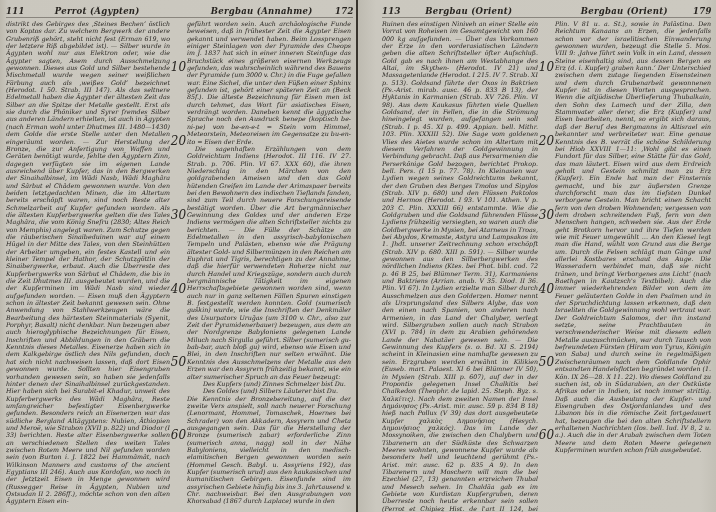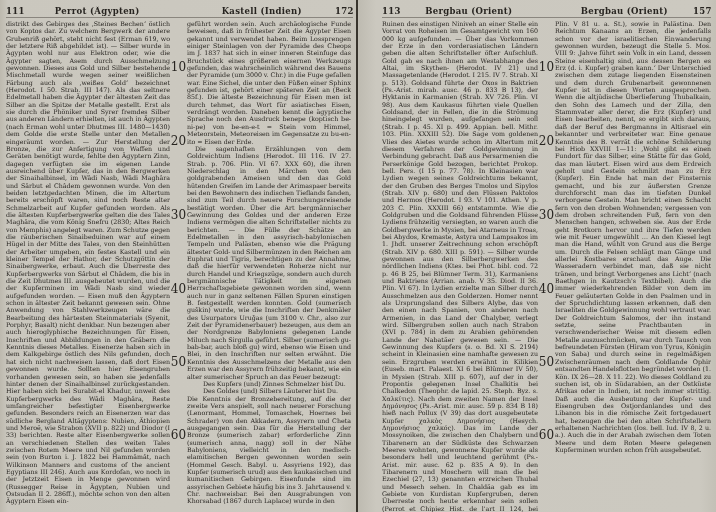--- a/index.html
+++ b/index.html
@@ -3,21 +3,21 @@
 <meta charset="utf-8">
 <style>
   html,body{margin:0;padding:0;}
   body{width:716px;height:512px;overflow:hidden;background:#a9a59b;}
   .scan{
     position:relative;width:716px;height:512px;overflow:hidden;
     background:linear-gradient(90deg,#bdb9ae 0,#cac7be 8px,#ccc9c0 340px,#c5c2b8 356px,#bfbcb2 360px,#cbc8bf 376px,#ccc9c0 700px,#c3c0b6 716px);
     font-family:"DejaVu Serif","Liberation Serif",serif;
     color:#272420;
   }
-  .page{position:absolute;top:0;width:358px;height:512px;box-sizing:border-box;padding:4px 5px 0 6px;}
+  .page{position:absolute;top:0;width:358px;height:512px;box-sizing:border-box;padding:4px 5px 0 6px;font-style:italic;}
   .page-left{left:0;}
   .page-right{left:358px;padding-left:24px;}
   .page-divider{position:absolute;left:356px;top:0;width:2px;height:512px;background:#38342c;z-index:3;}
   .page-header{
     display:grid;grid-template-columns:18px 1fr 18px 1fr 18px;align-items:end;
     height:12px;margin-bottom:2px;padding-bottom:1px;
     border-bottom:1px solid rgba(40,36,30,.4);
     font-weight:bold;font-size:8.5px;letter-spacing:.3px;white-space:nowrap;
   }
   .col-num{text-align:left;}
@@ -40,21 +40,21 @@
 </head>
 <body>
 
 <div class="scan">
 
   <div class="page page-left">
     <div class="page-header">
       <span class="col-num">111</span>
       <span class="running-head">Perrot (Ägypten)</span>
       <span></span>
-      <span class="running-head">Kastell (Indien)</span>
+      <span class="running-head">Bergbau (Annahme)</span>
       <span class="col-num outer-right">172</span>
     </div>
     <div class="columns">
       <div class="textcol">
         <p>distrikt des Gebirges des ‚Steines Bechen‘ östlich von Koptos dar. Zu welchem Bergwerk der andere Grubenriß gehört, steht nicht fest (Erman 619, wo der letztere Riß abgebildet ist). — Silber wurde in Ägypten wohl nur aus Elektron oder, wie die Ägypter sagten, Asem durch Ausschmelzung gewonnen. Dieses aus Gold und Silber bestehende Mischmetall wurde wegen seiner weißlichen Färbung auch als ‚weißes Gold‘ bezeichnet (Herodot. I 50. Strab. III 147). Als das seltnere Edelmetall haben die Ägypter der ältesten Zeit das Silber an die Spitze der Metalle gestellt. Erst als sie durch die Phöniker und Syrer fremdes Silber aus anderen Ländern erhielten, ist auch in Ägypten (nach Erman wohl unter Dhutmes III. 1480—1430) dem Golde die erste Stelle unter den Metallen eingeräumt worden. — Zur Herstellung der Bronze, die zur Anfertigung von Waffen und Geräten benötigt wurde, fehlte den Ägyptern Zinn, dagegen verfügten sie im eigenen Lande ausreichend über Kupfer, das in den Bergwerken der Sinaihalbinsel, im Wâdi Nasb, Wâdi Maghâra und Sârbut el Châdem gewonnen wurde. Von den beiden letztgedachten Minen, die im Altertum bereits erschöpft waren, sind noch Reste alter Schmelzarbeit auf Kupfer gefunden worden. Als die ältesten Kupferbergwerke gelten die des Tales Maghâra, die vom König Snefru (2830; Altes Reich von Memphis) angelegt waren. Zum Schutze gegen die räuberischen Sinaibeduinen war auf einem Hügel in der Mitte des Tales, von den Steinhütten der Arbeiter umgeben, ein festes Kastell und ein kleiner Tempel der Hathor, der Schutzgöttin der Sinaibergwerke, erbaut. Auch die Überreste des Kupferbergwerks von Sârbut el Châdem, die bis in die Zeit Dhutmes III. ausgebeutet wurden, und die der Kupferminen im Wâdi Nasb sind wieder aufgefunden worden. — Eisen muß den Ägyptern schon in ältester Zeit bekannt gewesen sein. Ohne Anwendung von Stahlwerkzeugen wäre die Bearbeitung des härtesten Steinmaterials (Syenit, Porphyr, Basalt) nicht denkbar. Nun bezeugen aber auch hieroglyphische Bezeichnungen für Eisen, Inschriften und Abbildungen in den Gräbern die Kenntnis dieses Metalles. Eisenerze haben sich in dem Kalkgebirge östlich des Nils gefunden, doch hat sich nicht nachweisen lassen, daß dort Eisen gewonnen wurde. Sollten hier Eisengruben vorhanden gewesen sein, so haben sie jedenfalls hinter denen der Sinaihalbinsel zurückgestanden. Hier haben sich bei Surabit-el Khadur, unweit des Kupferbergwerks des Wâdi Maghâra, Reste umfangreicher befestigter Eisenbergwerke gefunden. Besonders reich an Eisenerzen war das südliche Bergland Altägyptens: Nubien, Äthiopien und Meroë, wie Strabon (XVII p. 822) und Diodor (I 33) berichten. Reste alter Eisenbergwerke sollen an verschiedenen Stellen des weiten Tales zwischen Rotem Meere und Nil gefunden worden sein (von Burton i. J. 1822 bei Hammâmât, nach Wilkinson Manners and customs of the ancient Egyptians III 246). Auch aus Kordofan, wo noch in der Jetztzeit Eisen in Menge gewonnen wird (Russegger Reise in Ägypten, Nubien und Ostsudan II 2. 286ff.), möchte schon von den alten Ägyptern Eisen ein-</p>
       </div>
       <div class="gutter">
         <span class="line-no ln-0">10</span>
         <span class="line-no ln-1">20</span>
         <span class="line-no ln-2">30</span>
@@ -73,21 +73,21 @@
   </div>
 
   <div class="page-divider"></div>
 
   <div class="page page-right">
     <div class="page-header">
       <span class="col-num">113</span>
       <span class="running-head">Bergbau (Orient)</span>
       <span></span>
       <span class="running-head">Bergbau (Orient)</span>
-      <span class="col-num outer-right">157</span>
+      <span class="col-num outer-right">179</span>
     </div>
     <div class="columns">
       <div class="textcol">
         <p>Ruinen des einstigen Niniveh an einer Stelle ein Vorrat von Roheisen im Gesamtgewicht von 160 000 kg aufgefunden. — Über das Vorkommen der Erze in den vorderasiatischen Ländern geben die alten Schriftsteller öfter Aufschluß. Gold gab es nach ihnen am Westabhange des Altai, im Skythen- (Herodot. IV 21) und Massagetenlande (Herodot. I 215. IV 7. Strab. XI p. 513). Goldsand führte der Oxos in Baktrien (Ps.-Arist. mirab. ausc. 46 p. 833 B 13), der Hyktanis in Karmanien (Strab. XV 726. Plin. VI 98). Aus dem Kaukasus führten viele Quellen Goldsand, der in Fellen, die in die Strömung hineingelegt wurden, aufgefangen sein soll (Strab. I p. 45. XI p. 499. Appian. bell. Mithr. 103. Plin. XXXIII 52). Die Sage vom goldenen Vlies des Aietes wurde schon im Altertum mit diesem Verfahren der Goldgewinnung in Verbindung gebracht. Daß aus Persarmenien die Perserkönige Gold bezogen, berichtet Prokop. bell. Pers. (I 15 p. 77. 78). In Kleinasien war Lydien wegen seines Goldreichtums bekannt, der den Gruben des Berges Tmolos und Sipylos (Strab. XIV p. 680) und den Flüssen Paktolos und Hermos (Herodot. I 93. V 101. Athen. V p. 203 C. Plin. XXXIII 66) entstammte. Wie die Goldgruben und die Goldsand führenden Flüsse Lydiens frühzeitig versiegten, so waren auch die Goldbergwerke in Mysien, bei Atarneus in Troas, bei Abydos, Kremaste, Astyra und Lampsakos im 1. Jhdt. unserer Zeitrechnung schon erschöpft (Strab. XIV p. 680. XIII p. 591). — Silber wurde gewonnen aus den Silberbergwerken des nördlichen Indiens (Ktes. bei Phot. bibl. cod. 72 p. 46 B 25, bei Blümner Term. 31), Karmaniens und Baktriens (Arrian. anab. V 35. Diod. II 36. Plin. VI 67). In Lydien erzielte man Silber durch Ausschmelzen aus den Golderzen. Homer nennt als Ursprungsland des Silbers Alybe, das von den einen nach Spanien, von anderen nach Armenien, in das Land der Chalyber, verlegt wird. Silbergruben sollen auch nach Strabon (XVI p. 784) in dem zu Arabien gehörenden Lande der Nabatäer gewesen sein. — Die Gewinnung des Kupfers (s. o. Bd. XI S. 2194) scheint in Kleinasien eine namhafte gewesen zu sein. Erzgruben werden erwähnt in Kilikien (Euseb. mart. Palaest. XI 6 bei Blümner IV 50), in Mysien (Strab. XIII p. 607), auf der in der Propontis gelegenen Insel Chalkitis bei Chalkedon (Theophr. de lapid. 25. Steph. Byz. s. Χαλκίτις). Nach dem zweiten Namen der Insel Δημόνησος (Ps.-Arist. mir. ausc. 59 p. 834 B 18) hieß nach Pollux (V 39) das dort ausgebeutete Kupfer χαλκὸς Δημονήσιος (Hesych. Δημονήσιος χαλκός). Das im Lande der Mossynoiken, die zwischen den Chalybern und Tibarenern an der Südküste des Schwarzen Meeres wohnten, gewonnene Kupfer wurde als besonders hell und leuchtend gerühmt (Ps.-Arist. mir. ausc. 62 p. 835 A 9). In den Tibarenern und Moschern will man die bei Ezechiel (27, 13) genannten erzreichen Thubal und Mesech sehen. In Chaldäa gab es im Gebiete von Kurdistan Kupfergruben, deren Überreste noch heute erkennbar sein sollen (Perrot et Chipiez Hist. de l'art II 124, bei Blümner IV 59). Kupfergruben gab es am Libanon (Euseb. mart. Palaest. XIII ff. bei Blümner IV 58), in Syrien (Strab. 753. 756.</p>
       </div>
       <div class="gutter">
         <span class="line-no ln-0">10</span>
         <span class="line-no ln-1">20</span>
         <span class="line-no ln-2">30</span>
         <span class="line-no ln-3">40</span>

